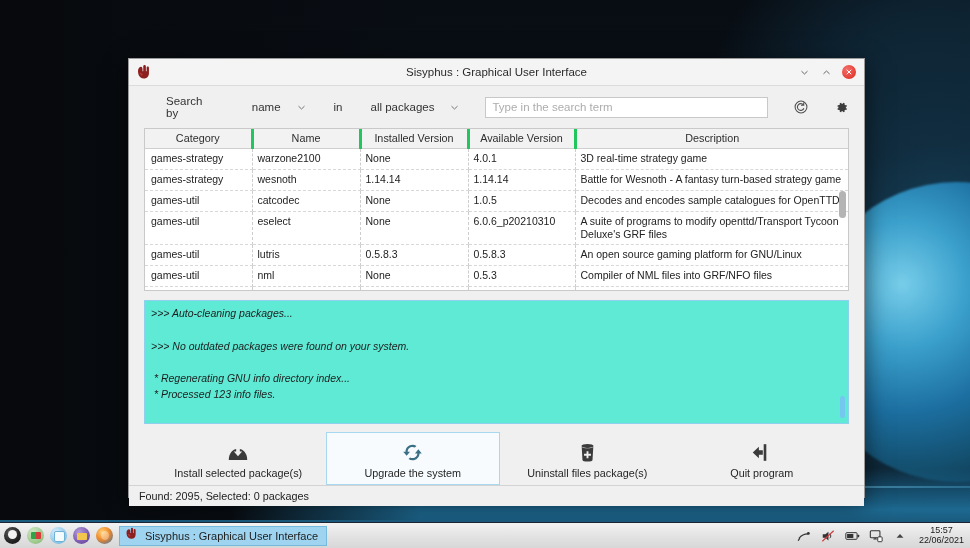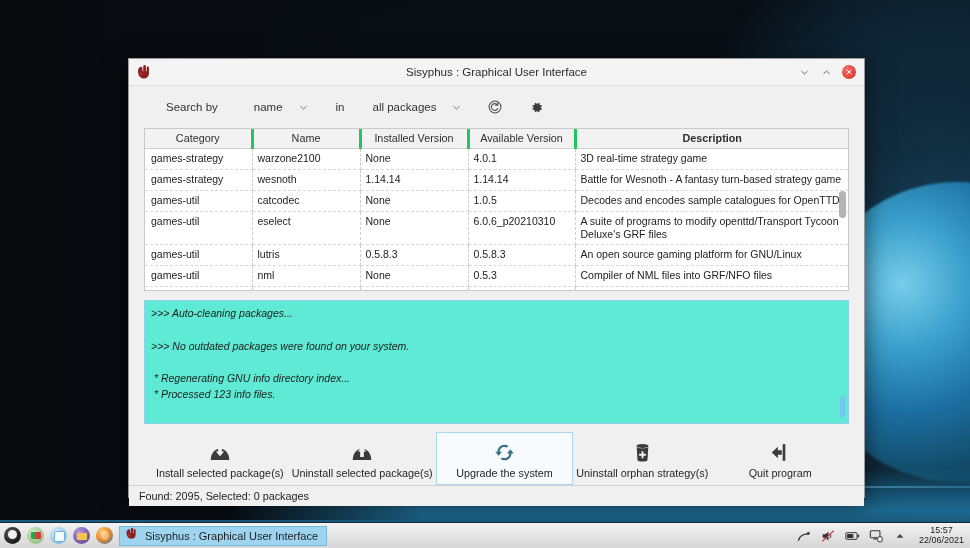--- a/index.html
+++ b/index.html
@@ -167,21 +167,21 @@
     flex: none;
   }
   table.pkg { width: 100%; border-collapse: collapse; table-layout: fixed; }
   table.pkg th {
     background: #f2f2f2;
     border-right: 3px solid #22c55e;
     border-bottom: 1px solid #cfcfcf;
     font-size: 10.8px; font-weight: normal; color: #2e2e2e;
     height: 19px; text-align: center;
   }
-  table.pkg th:last-child { border-right: none; font-weight: bold; }
+  table.pkg th:last-child { border-right: none; }
   table.pkg td {
     border-right: 1px dashed #cdcdcd;
     border-bottom: 1px dashed #d8d8d8;
     font-size: 10.5px; color: #222;
     padding: 3px 5px;
     vertical-align: top;
     line-height: 1.25;
   }
   table.pkg td:last-child { border-right: none; }
   table.pkg tr td:first-child { padding-left: 6px; }
@@ -359,20 +359,21 @@
 
       <span class="tool-label" id="lbl-in">in</span>
 
       <div class="combo" id="combo-scope">
         <span class="cval">all packages</span>
         <svg class="chev" viewBox="0 0 12 12">
             <path d="M2 4.2 L6 8 L10 4.2" fill="none" stroke="#666" stroke-width="1.2"></path>
           </svg>
       </div>
 
+      <input class="search-input" type="text" placeholder="Type in the search term" style="">
 
       <div class="tool-icon">
         <svg viewBox="0 0 20 20" width="16" height="16">
           <circle cx="10" cy="10" r="7.4" fill="none" stroke="#4e4e4e" stroke-width="1.3"></circle>
           <path d="M13 7.4 A4.2 4.2 0 1 0 13.6 11.6" fill="none" stroke="#4e4e4e" stroke-width="1.4"></path>
           <path d="M13.4 4.4 L13.4 7.8 L10 7.8" fill="none" stroke="#4e4e4e" stroke-width="1.4"></path>
         </svg>
       </div>
 
       <div class="tool-icon" id="icon-gear">
@@ -475,49 +476,40 @@
       <div class="action">
         <div class="aicon">
           <svg viewBox="0 0 26 22" width="24" height="21">
             <path fill="#3b3b3b" d="M3 19 C3 12,7.5 7,13 7 C18.5 7,23 12,23 19 Z"></path>
             <path fill="#f0f0f0" d="M11 4 L15 4 L15 10 L17.5 10 L13 15 L8.5 10 L11 10 Z"></path>
           </svg>
         </div>
         <div class="alabel">Install selected package(s)</div>
       </div>
 
-      <div class="action">
-        <div class="aicon">
-          <svg viewBox="0 0 26 22" width="24" height="21">
-            <path fill="#3b3b3b" d="M3 19 C3 12,7.5 7,13 7 C18.5 7,23 12,23 19 Z"></path>
-            <path fill="#f0f0f0" d="M13 4.5 L17.5 10 L15 10 L15 16 L11 16 L11 10 L8.5 10 Z"></path>
-          </svg>
-        </div>
-        <div class="alabel">Uninstall selected package(s)</div>
-      </div>
 
       <div class="action focused">
         <div class="aicon">
           <svg viewBox="0 0 24 24" width="21" height="21">
             <path fill="#3b6f86" d="M12 3.2 C7.6 3.2,4 6.6,4 11 L1.4 11 L5.3 15.6 L9.2 11 L6.5 11 C6.5 8,8.9 5.7,12 5.7 C13 5.7,13.9 6,14.7 6.4 L16.5 4.6 C15.2 3.7,13.7 3.2,12 3.2 Z"></path>
             <path fill="#3b6f86" d="M12 20.8 C16.4 20.8,20 17.4,20 13 L22.6 13 L18.7 8.4 L14.8 13 L17.5 13 C17.5 16,15.1 18.3,12 18.3 C11 18.3,10.1 18,9.3 17.6 L7.5 19.4 C8.8 20.3,10.3 20.8,12 20.8 Z"></path>
           </svg>
         </div>
         <div class="alabel">Upgrade the system</div>
       </div>
 
       <div class="action">
         <div class="aicon">
           <svg viewBox="0 0 22 24" width="19" height="22">
             <ellipse cx="11" cy="5" rx="7" ry="2.3" fill="#3b3b3b"></ellipse>
             <path fill="#3b3b3b" d="M4.3 6.2 C5.6 7.3,8 7.8,11 7.8 C14 7.8,16.4 7.3,17.7 6.2 L16.8 21.2 C16.8 22.3,14.2 23,11 23 C7.8 23,5.2 22.3,5.2 21.2 Z"></path>
             <path fill="#f0f0f0" d="M9.9 11 L12.1 11 L12.1 14 L15 14 L15 16.2 L12.1 16.2 L12.1 19.2 L9.9 19.2 L9.9 16.2 L7 16.2 L7 14 L9.9 14 Z"></path>
           </svg>
         </div>
-        <div class="alabel">Uninstall orphan strategy(s)</div>
+        <div class="alabel">Uninstall files package(s)</div>
       </div>
 
       <div class="action">
         <div class="aicon">
           <svg viewBox="0 0 24 24" width="21" height="21">
             <rect x="14.5" y="2.5" width="3" height="19" fill="#3b3b3b"></rect>
             <path fill="#3b3b3b" d="M2 12 L9 5.5 L9 9.5 L13.5 9.5 L13.5 14.5 L9 14.5 L9 18.5 Z"></path>
           </svg>
         </div>
         <div class="alabel">Quit program</div>

